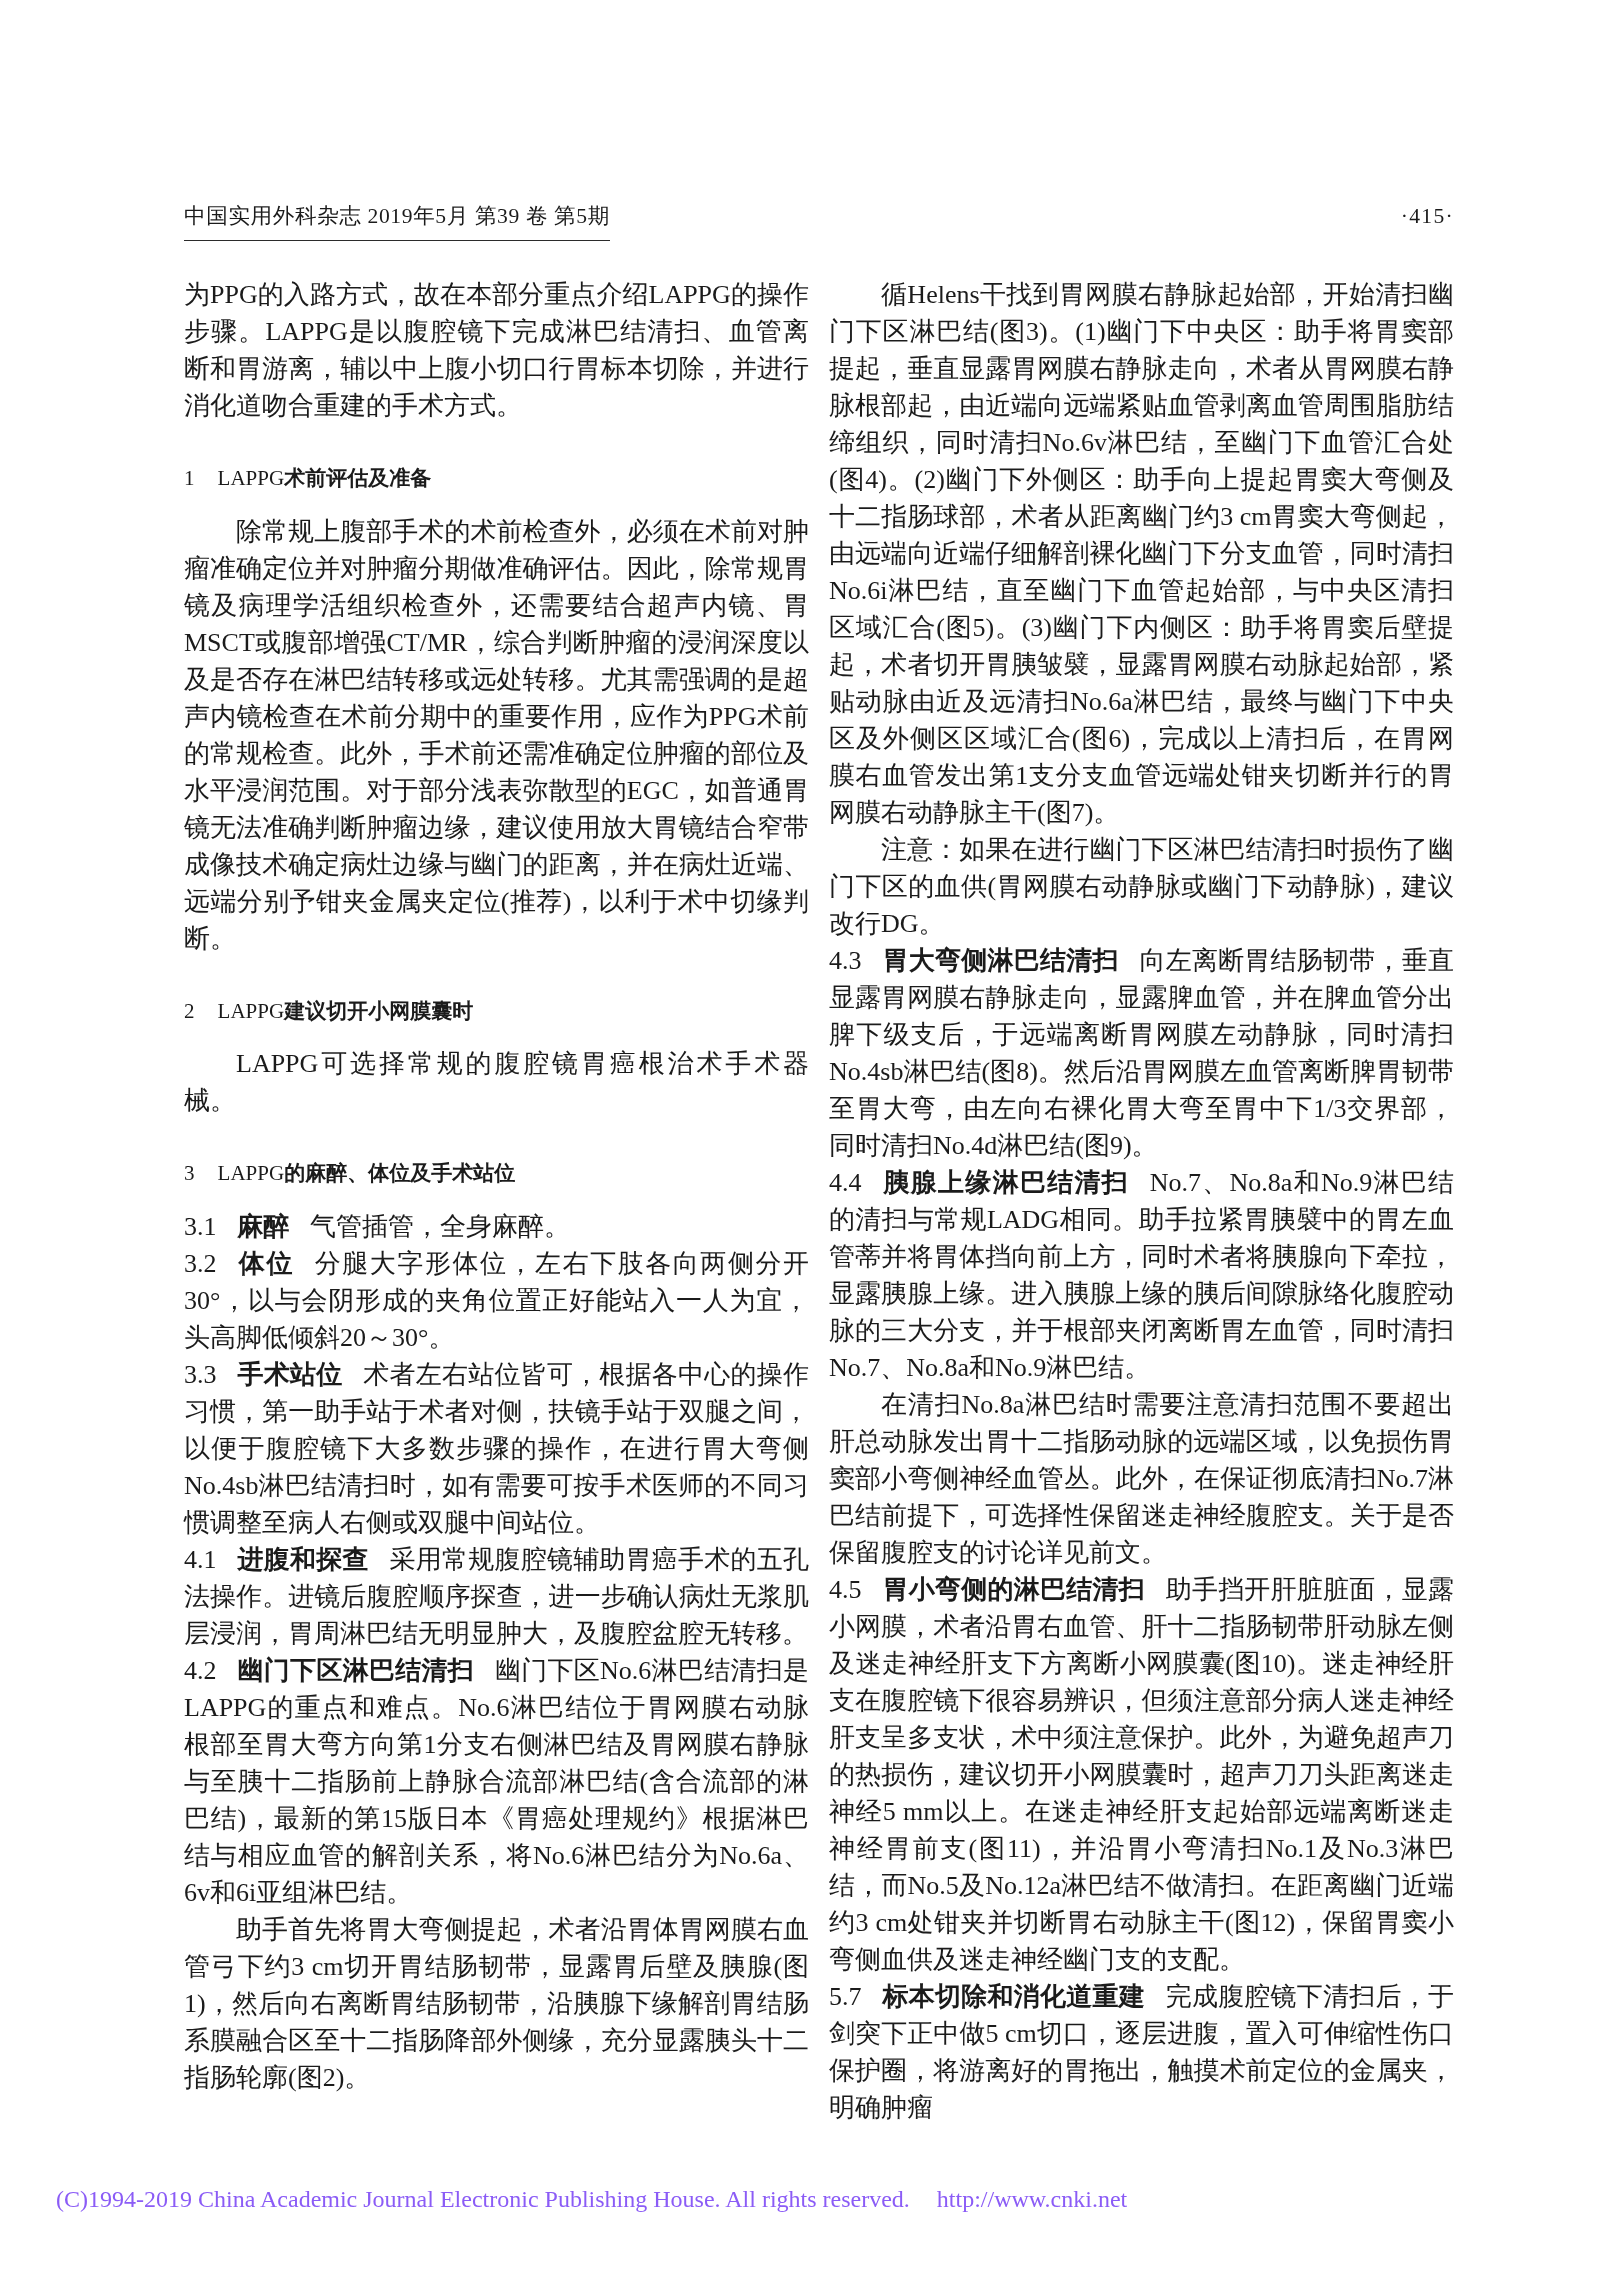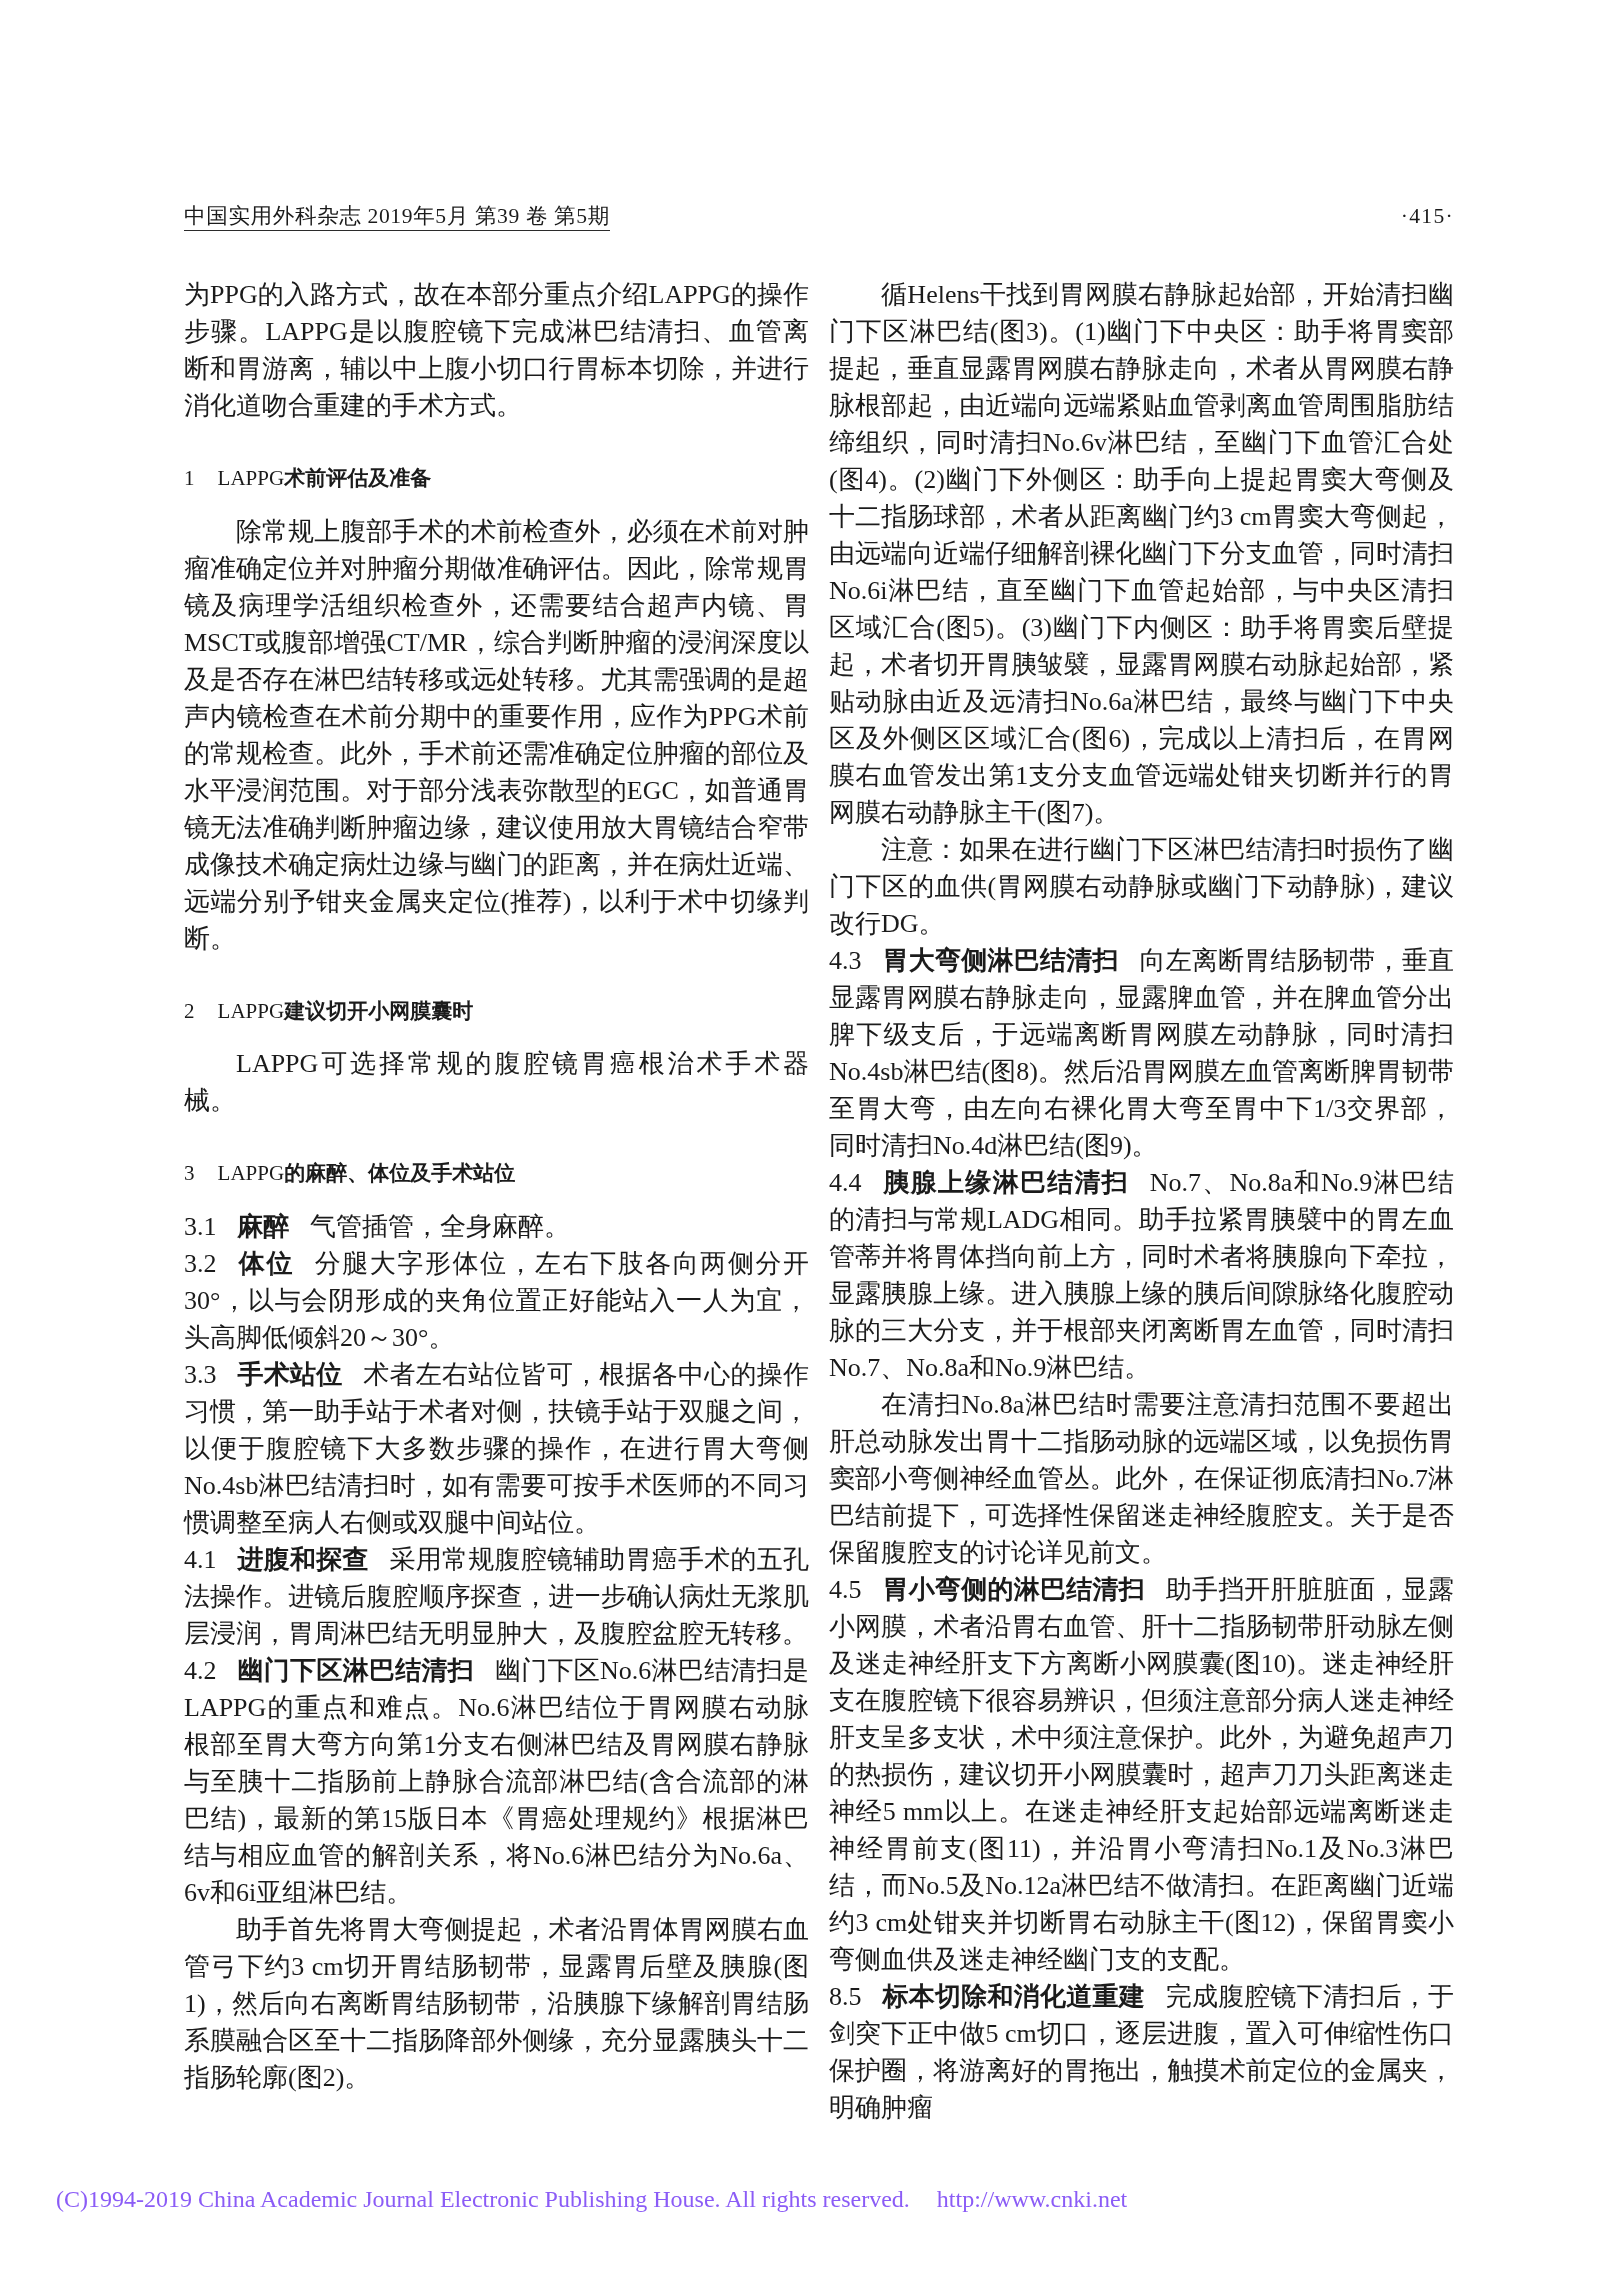--- a/index.html
+++ b/index.html
@@ -12,21 +12,21 @@
     overflow:hidden;
   }
   
   .pagehead{
     position:absolute;left:184px;right:166px;top:204px;
     display:flex;justify-content:space-between;align-items:flex-start;
     font-size:21.6px;line-height:25.4px;
   }
   .journal-info{
     border-bottom:1.9px solid #2b2b2b;
-    padding-bottom:1px;
+    padding-bottom:11px;
     letter-spacing:0.6px;
     white-space:nowrap;
   }
   .page-number{letter-spacing:1.3px;}
   
   .col{
     position:absolute;top:276px;width:625px;
     font-size:26px;line-height:37px;
     text-align:justify;
   }
@@ -127,21 +127,21 @@
       <span class="s-num">4.4</span><span class="s-label">胰腺上缘淋巴结清扫</span><span>No.7、No.8a和No.9淋巴结的清扫与常规LADG相同。助手拉紧胃胰襞中的胃左血管蒂并将胃体挡向前上方，同时术者将胰腺向下牵拉，显露胰腺上缘。进入胰腺上缘的胰后间隙脉络化腹腔动脉的三大分支，并于根部夹闭离断胃左血管，同时清扫No.7、No.8a和No.9淋巴结。</span>
     </p>
 
     <p class="para indent">在清扫No.8a淋巴结时需要注意清扫范围不要超出肝总动脉发出胃十二指肠动脉的远端区域，以免损伤胃窦部小弯侧神经血管丛。此外，在保证彻底清扫No.7淋巴结前提下，可选择性保留迷走神经腹腔支。关于是否保留腹腔支的讨论详见前文。</p>
 
     <p class="sub">
       <span class="s-num">4.5</span><span class="s-label">胃小弯侧的淋巴结清扫</span><span>助手挡开肝脏脏面，显露小网膜，术者沿胃右血管、肝十二指肠韧带肝动脉左侧及迷走神经肝支下方离断小网膜囊(图10)。迷走神经肝支在腹腔镜下很容易辨识，但须注意部分病人迷走神经肝支呈多支状，术中须注意保护。此外，为避免超声刀的热损伤，建议切开小网膜囊时，超声刀刀头距离迷走神经5 mm以上。在迷走神经肝支起始部远端离断迷走神经胃前支(图11)，并沿胃小弯清扫No.1及No.3淋巴结，而No.5及No.12a淋巴结不做清扫。在距离幽门近端约3 cm处钳夹并切断胃右动脉主干(图12)，保留胃窦小弯侧血供及迷走神经幽门支的支配。</span>
     </p>
 
     <p class="sub">
-      <span class="s-num">8.5</span><span class="s-label">标本切除和消化道重建</span><span>完成腹腔镜下清扫后，于剑突下正中做5 cm切口，逐层进腹，置入可伸缩性伤口保护圈，将游离好的胃拖出，触摸术前定位的金属夹，明确肿瘤</span>
+      <span class="s-num">5.7</span><span class="s-label">标本切除和消化道重建</span><span>完成腹腔镜下清扫后，于剑突下正中做5 cm切口，逐层进腹，置入可伸缩性伤口保护圈，将游离好的胃拖出，触摸术前定位的金属夹，明确肿瘤</span>
     </p>
   </div>
 
   <div class="pagefoot">
     <span>(C)1994-2019 China Academic Journal Electronic Publishing House. All rights reserved.</span><span class="foot-url">http://www.cnki.net</span>
   </div>
 
 </div>
 
 

